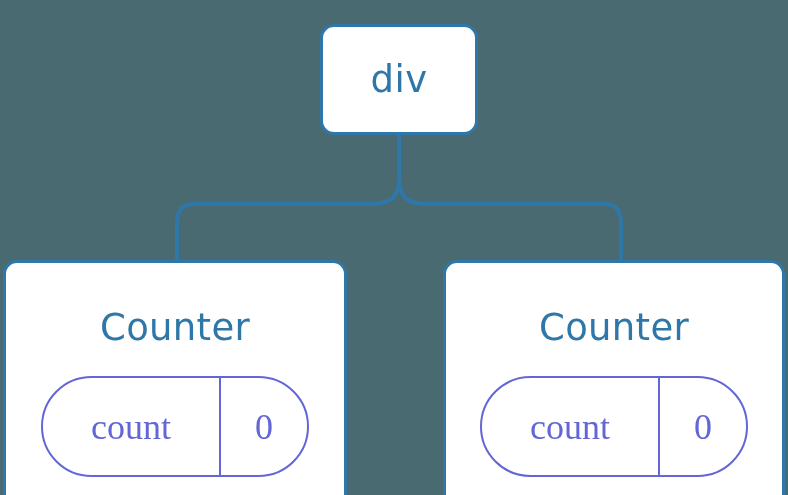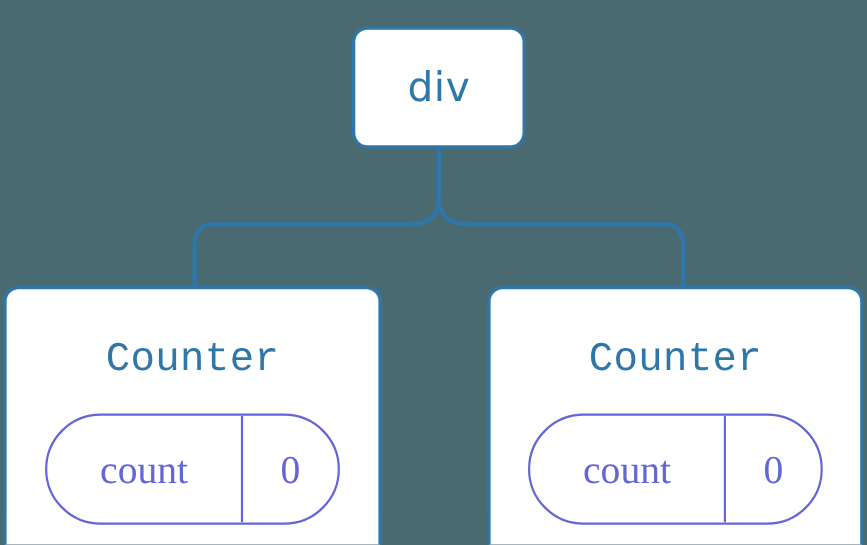--- a/index.html
+++ b/index.html
@@ -77,21 +77,20 @@
   #node-child-right {
     left: 443px;
     width: 342px;
   }
   .child-label {
     color: #2e77a8;
     font-size: 37px;
     line-height: 1;
     letter-spacing: 0.3px;
     user-select: none;
-    font-family: Liberation Mono, monospace;
   }
 
   
   .state-pill {
     margin-top: 30px;
     box-sizing: border-box;
     height: 101px;
     border: 2.5px solid #6366d6;
     border-radius: 52px;
     display: flex;

